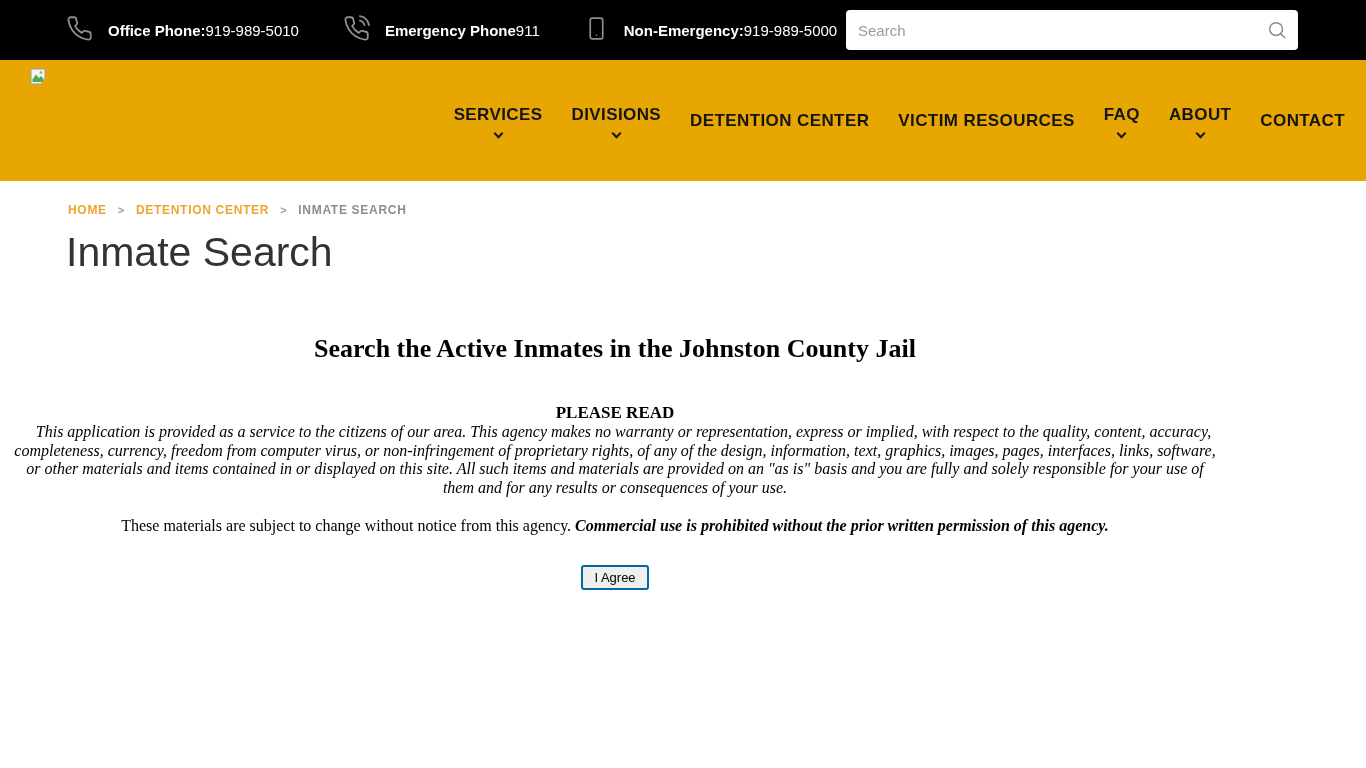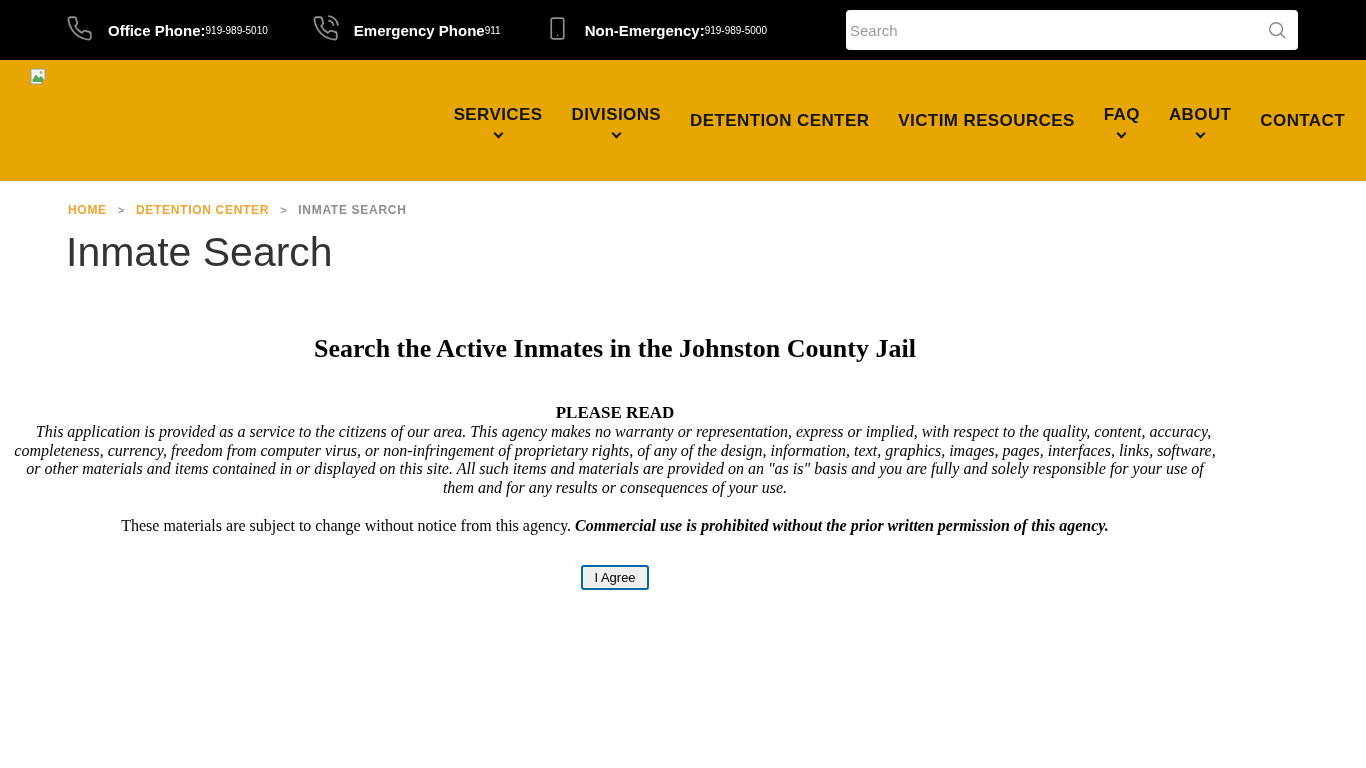--- a/index.html
+++ b/index.html
@@ -27,35 +27,35 @@
   }
   .contact {
     display: flex;
     align-items: center;
     gap: 15px;
     color: #ffffff;
   }
   .contact svg { stroke: #8f8f8f; }
   .contact-text { display: flex; flex-direction: row; line-height: 21px; }
   .contact-label { font-weight: bold; font-size: 15px; }
-  .contact-value { font-size: 10px; }
+  .contact-value { font-size: 15px; }
   .search-wrap {
     position: absolute;
     right: 68px;
     top: 10px;
     width: 452px;
     height: 40px;
   }
   .search-input {
     width: 100%;
     height: 100%;
     border: none;
     border-radius: 4px;
     background: #ffffff;
-    padding: 0 44px 0 4px;
+    padding: 0 44px 0 12px;
     font-size: 15px;
     font-family: "Liberation Sans", sans-serif;
     color: #1d4ed8;
     outline: none;
   }
   .search-input::placeholder { color: #9a9a9a; }
   .search-icon-btn {
     position: absolute;
     right: 10px;
     top: 9px;

